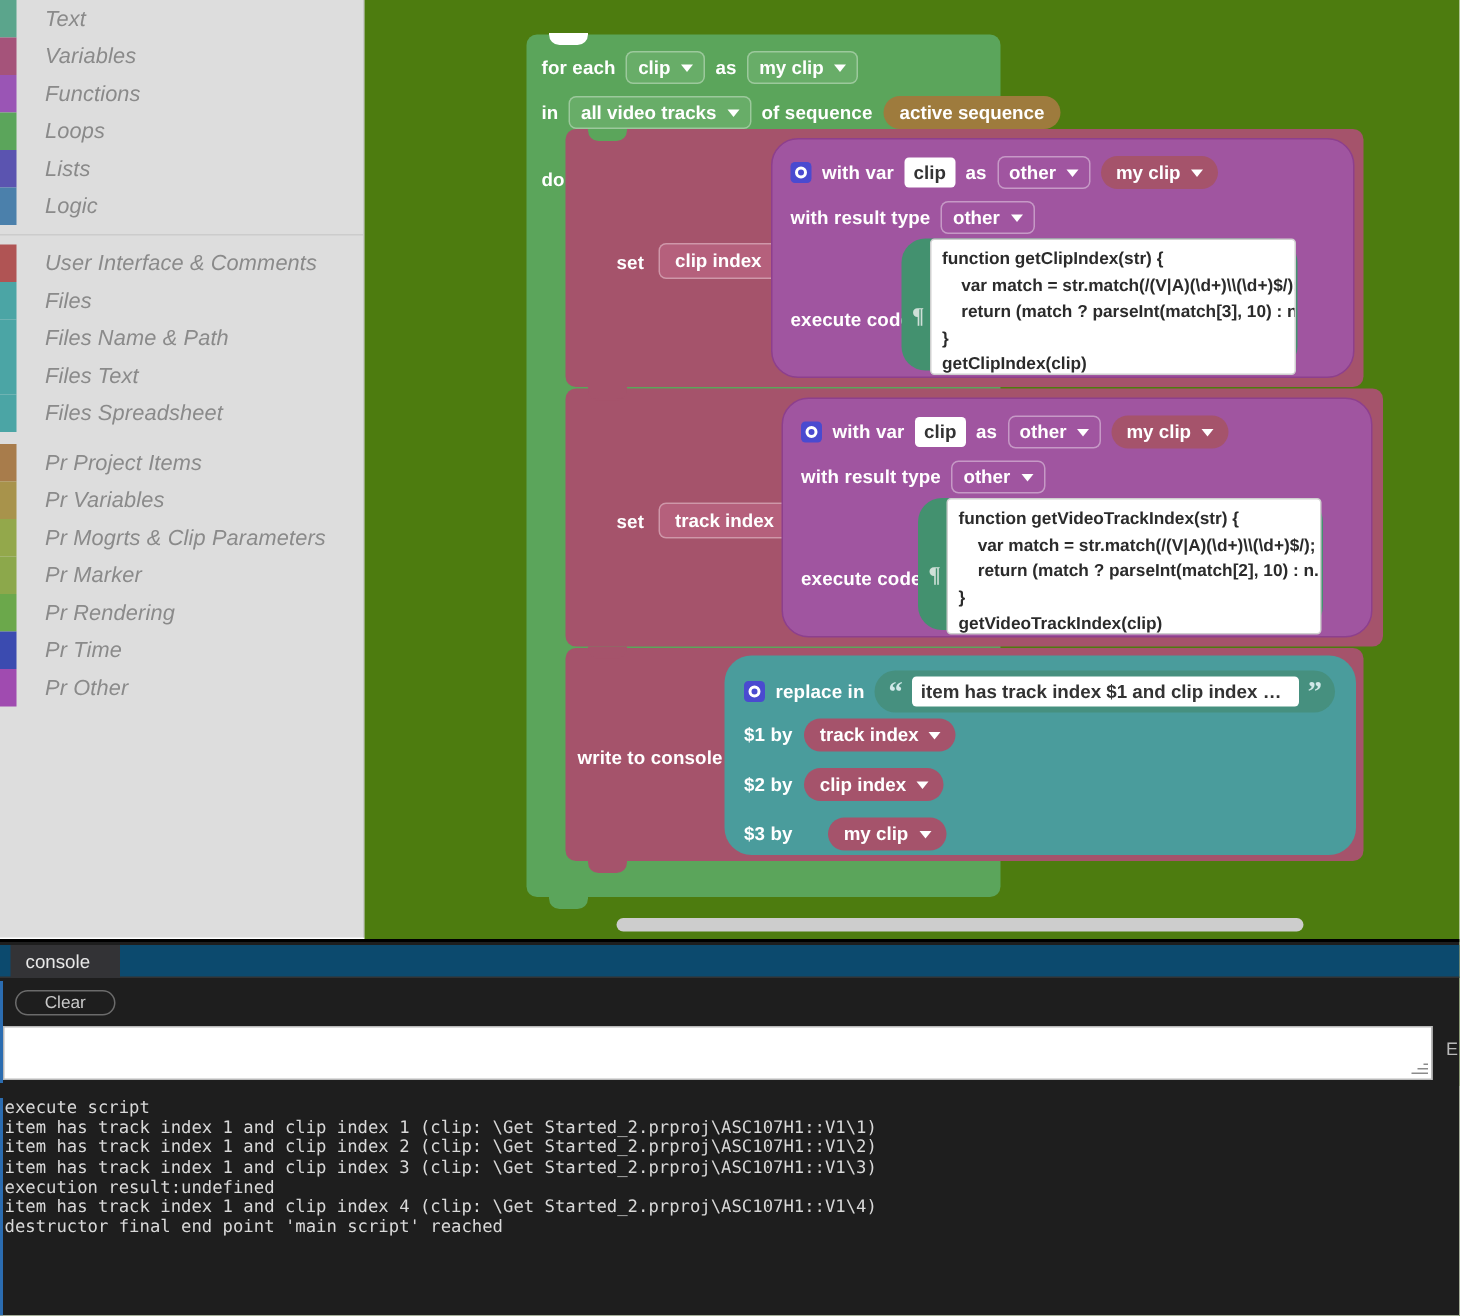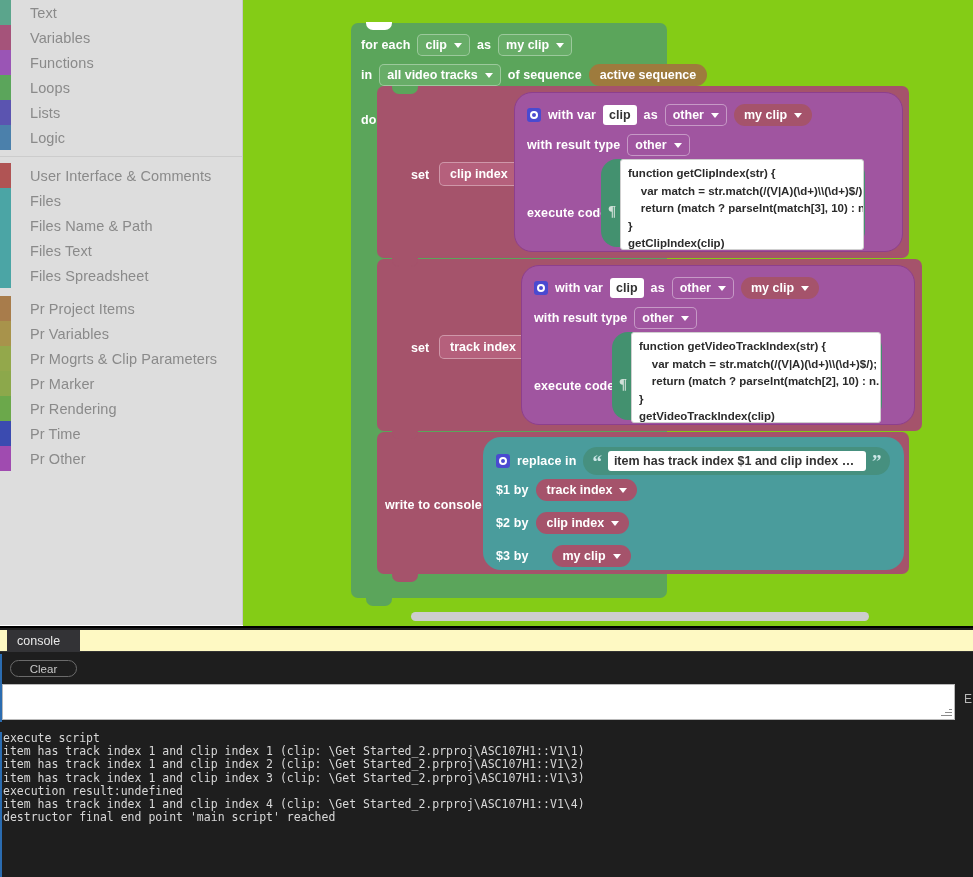--- a/index.html
+++ b/index.html
@@ -29,33 +29,34 @@
   .tb-swatch {
     width: 11px; height: 25px; flex: 0 0 11px;
     margin-right: 0px;
   }
   .tb-label {
     margin-left: 19px;
     font-size: 14.5px;
     color: #8a8a8a;
     white-space: nowrap;
     letter-spacing: 0.1px;
+    font-style: italic;
   }
   .tb-sep {
     height: 1px;
     background: #cccccc;
     margin: 6px 0 6px 0;
   }
   .tb-gap { height: 8px; }
 
   
   #workspace {
     position: absolute; left: 243px; top: 0;
     width: 730px; height: 724px;
-    background: #84cc16;
+    background: #4d7c0f;
     overflow: hidden;
     padding-left: 36px;
   }
 
   
   .blk { position: absolute; }
   .blk-label {
     color: #ffffff;
     font-size: 12.5px;
     font-weight: bold;
@@ -217,21 +218,21 @@
   
   #console-pane {
     position: absolute; left: 0; top: 626px;
     width: 973px; height: 251px;
     background: #1e1e1e;
     border-top: 2px solid #000000;
   }
   #console-tabs {
     position: absolute; left: 0; top: 2px;
     height: 22px; width: 100%;
-    background: #fef9c3;
+    background: #0c4a6e;
     border-bottom: 1px solid #333;
   }
   #console-tab {
     position: absolute; left: 7px; top: 0px;
     height: 22px; padding: 0 20px 0 10px;
     display: flex; align-items: center;
     background: #333336;
     color: #e8e8e8;
     font-size: 12.5px;
   }

